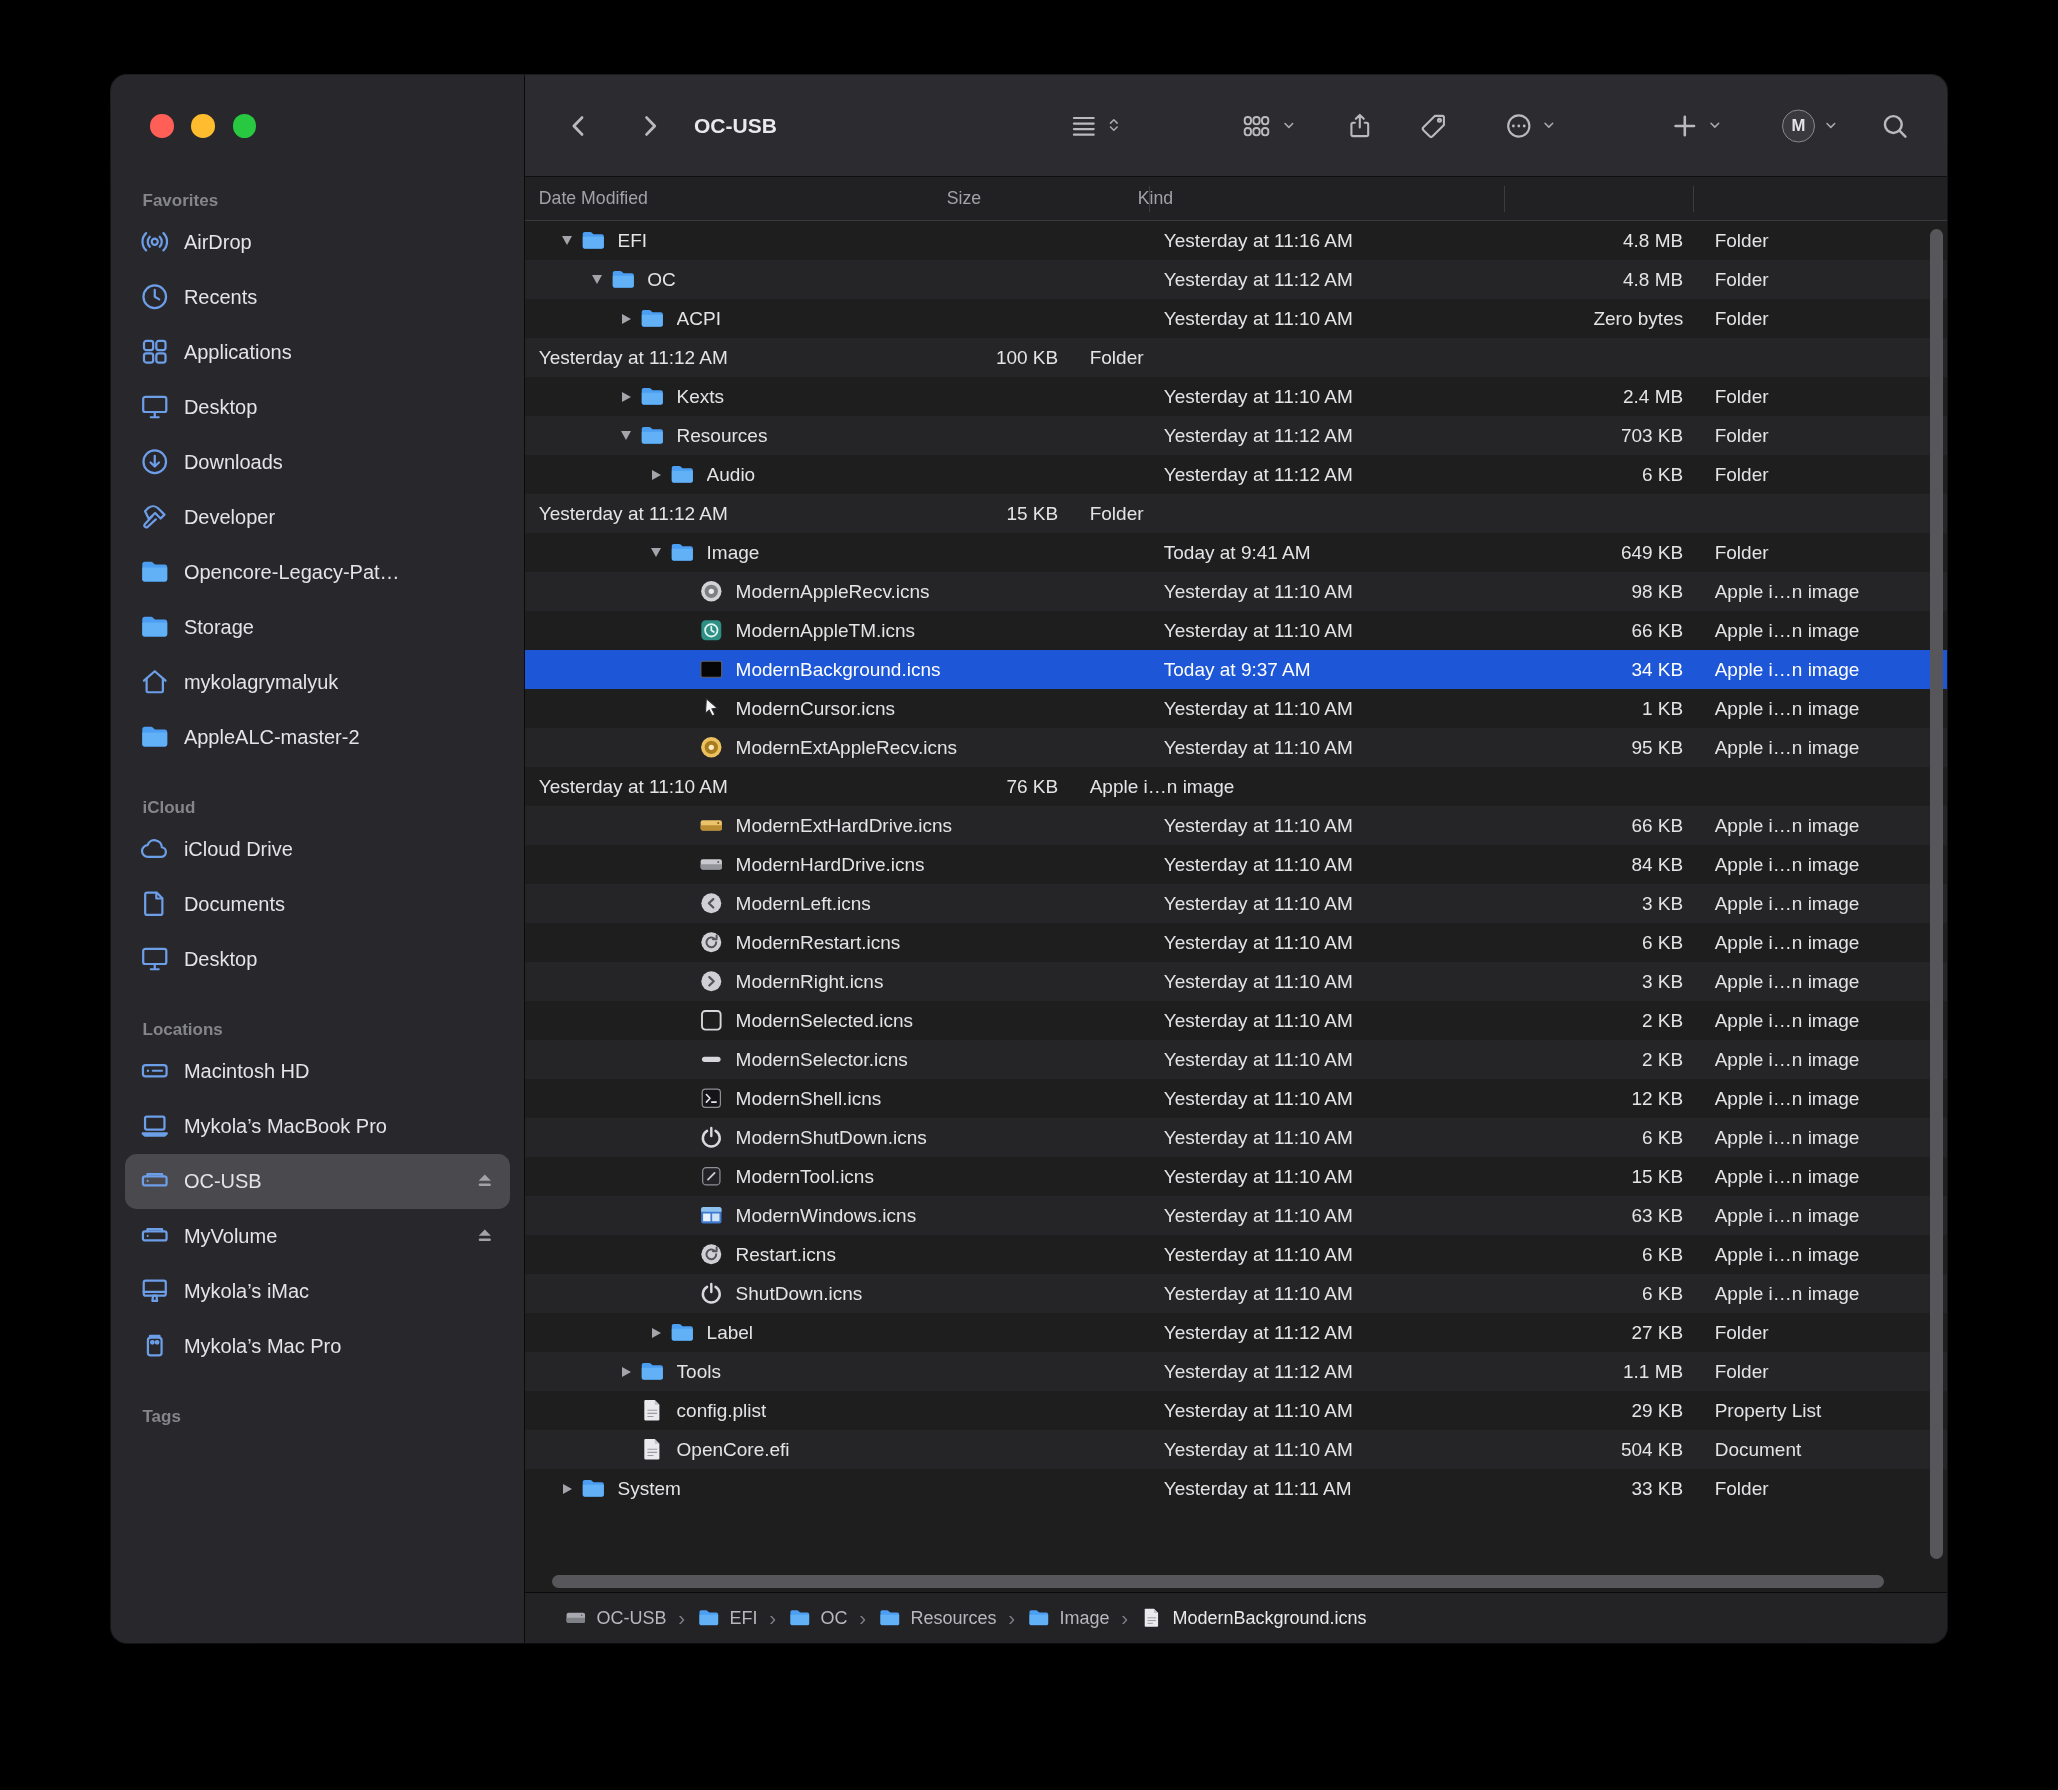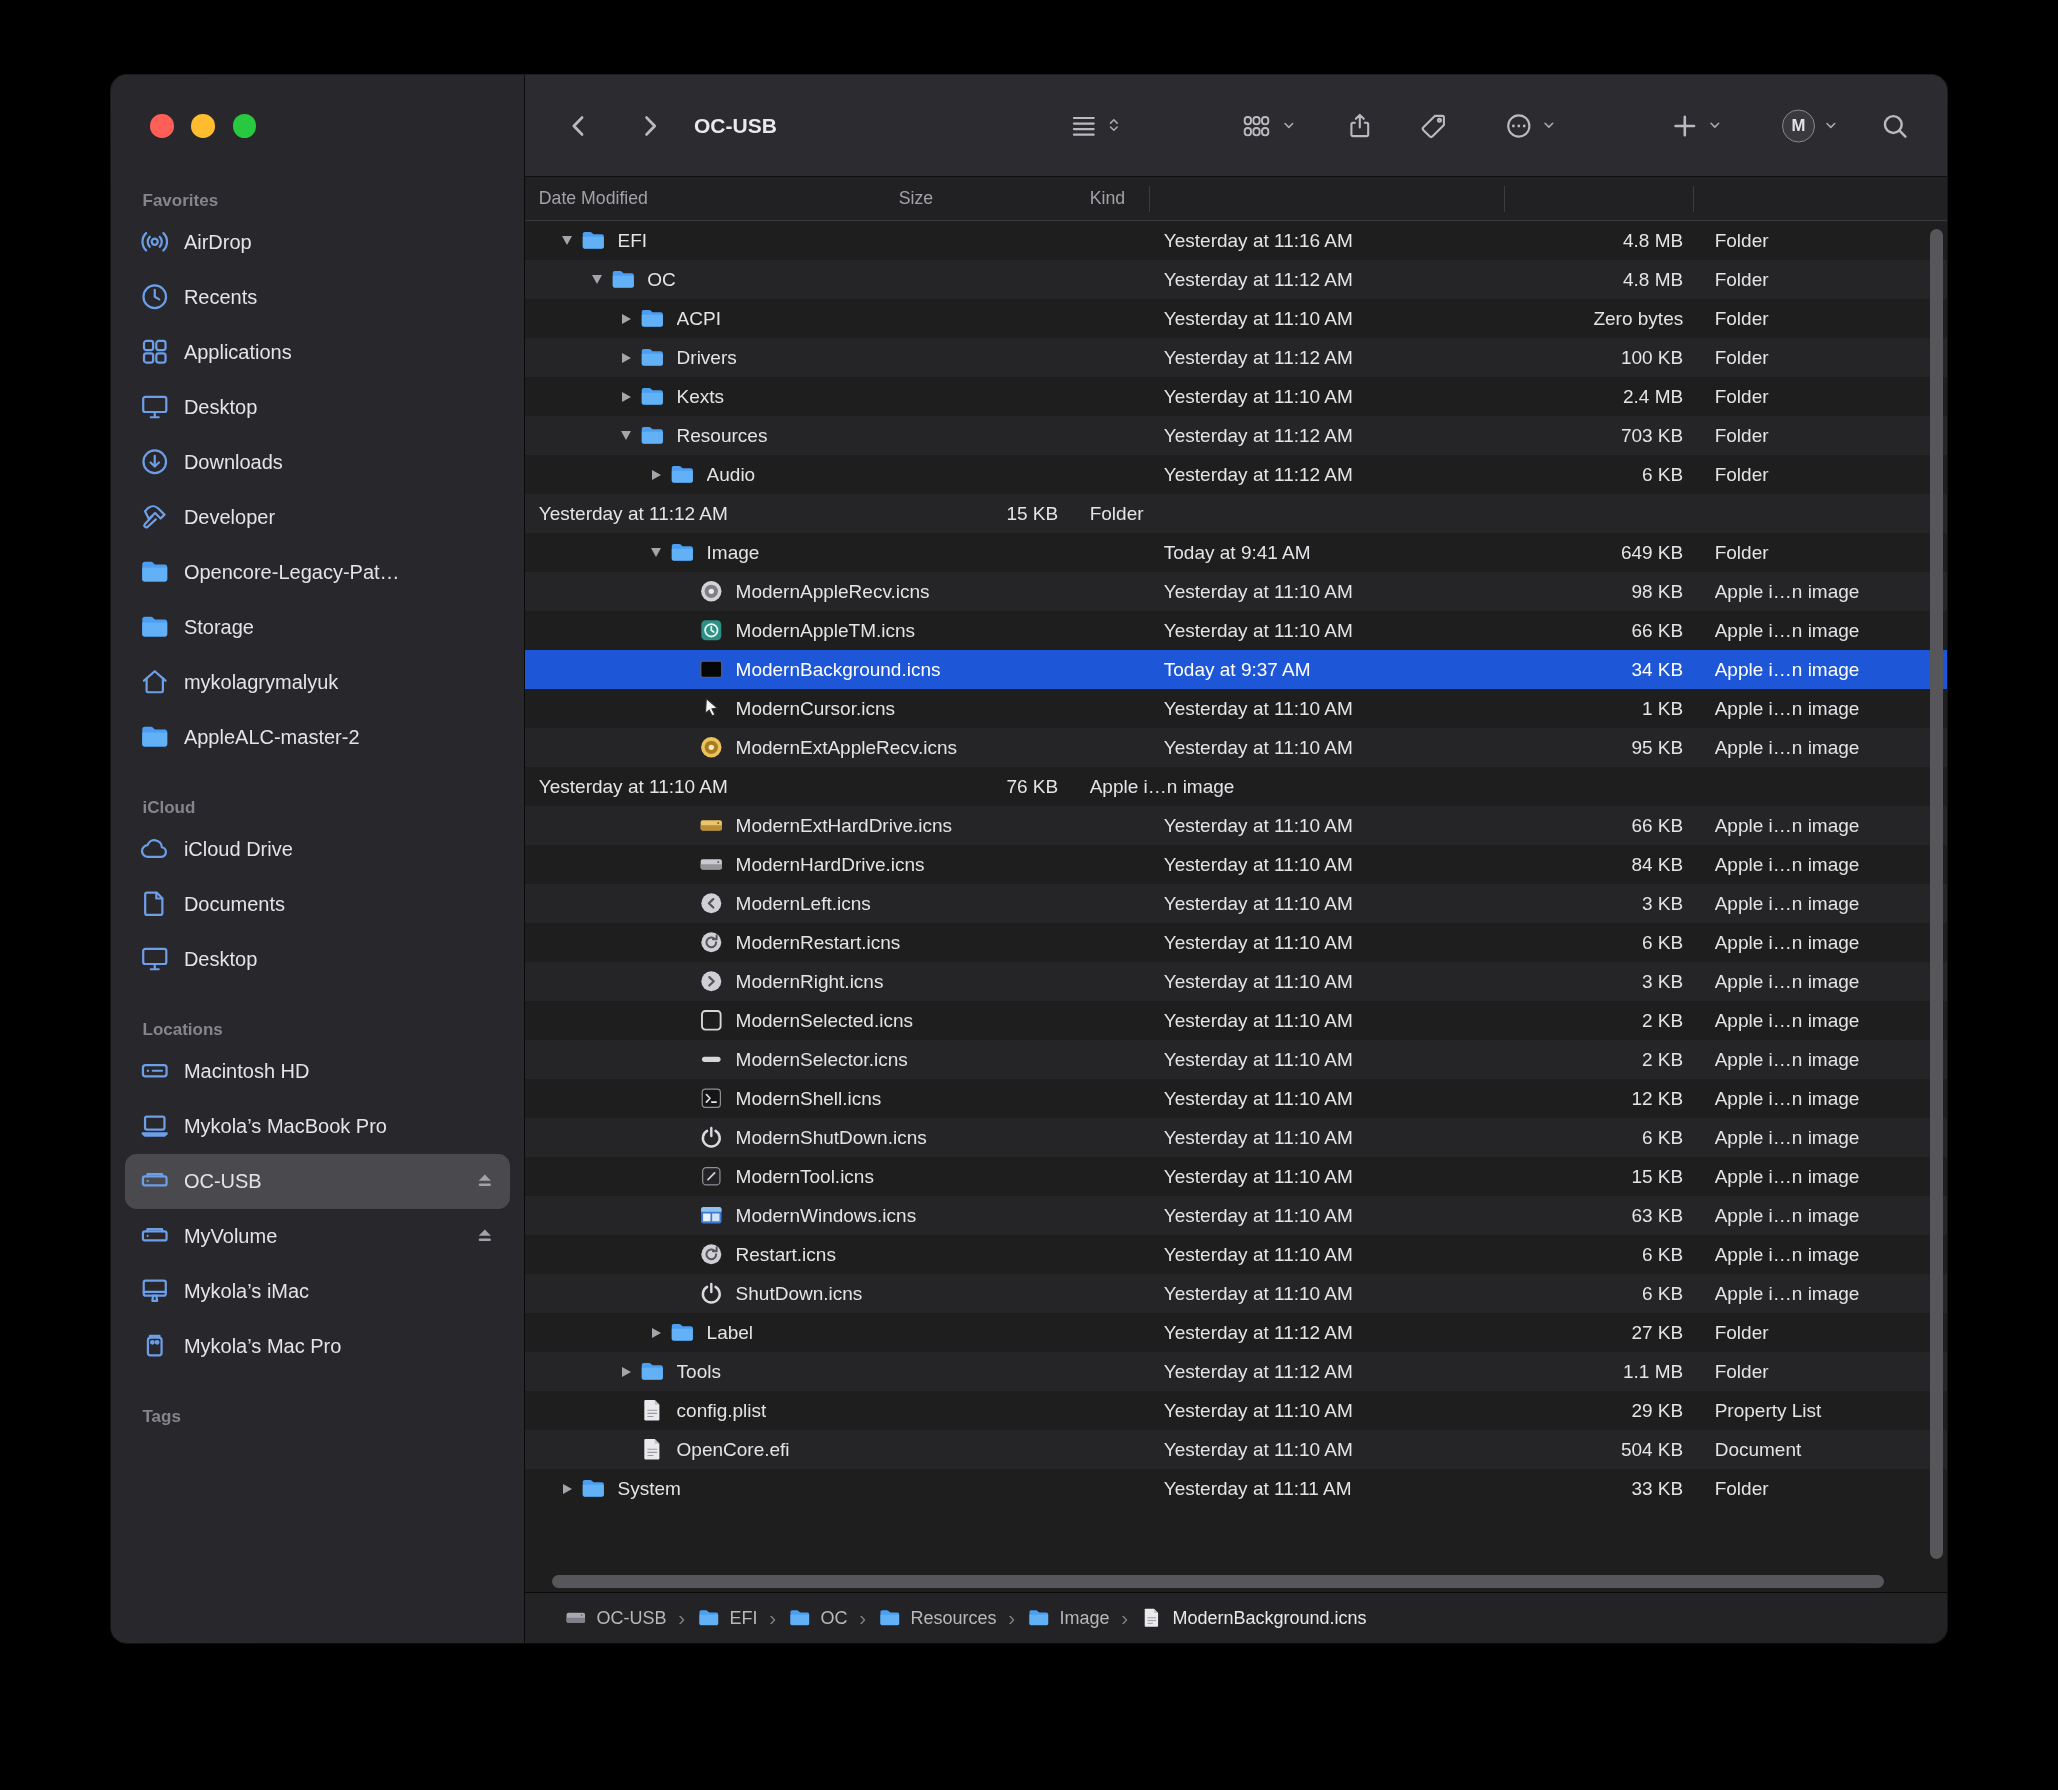--- a/index.html
+++ b/index.html
@@ -39,21 +39,21 @@
   .wtitle{position:absolute;left:169px;top:50%;transform:translateY(-50%);
     font-size:21px;font-weight:700;color:#e9e9eb;}
   .avatar{width:33px;height:33px;border-radius:50%;background:#3a393e;border:1.6px solid #88888e;
     display:flex;align-items:center;justify-content:center;font-size:16.7px;font-weight:700;color:#e4e4e8;}
 
   .list-header{flex:0 0 44px;height:44px;display:flex;align-items:center;position:relative;
     background:#212123;border-bottom:1px solid #3a3a3d;color:#a2a2a8;font-size:17.7px;}
   .col{display:flex;align-items:center;height:100%;}
   .col-name{width:625px;padding-left:94px;}
   .col-date{width:356px;padding-left:13.8px;}
-  .col-size{width:189px;padding-left:17.7px;}
+  .col-size{width:189px;padding-left:17.7px;margin-left:48px;}
   .col-kind{flex:1;padding-left:19.7px;}
   .sort{margin-left:auto;margin-right:25.6px;width:16.7px;height:16.7px;color:#9a9aa0;}
   .col-sep{position:absolute;top:8.9px;width:1px;height:26.6px;background:#3c3c3f;}
 
   .list-body{flex:1;position:relative;overflow:hidden;}
   .row{height:39px;display:flex;align-items:center;font-size:19px;color:#e4e4e7;}
   .row.alt{background:#252527;}
   .row.selected{background:var(--selection,#1d57d7);color:#fff;}
   .cell-name{width:625px;height:100%;display:flex;align-items:center;padding-left:29.6px;}
   .indent{flex:0 0 auto;height:1px;}
@@ -507,31 +507,20 @@
               </svg>
             </span>
       <span class="fname">ACPI</span>
     </div>
     <div class="cell-date">Yesterday at 11:10 AM</div>
     <div class="cell-size">Zero bytes</div>
     <div class="cell-kind">Folder</div>
   </div>
 
   <div class="row alt">
-    <div class="cell-name">
-      <span class="indent" style="width: 59px;"></span>
-      <span class="disclosure closed"></span>
-      <span class="ficon" data-icon="folder">
-              <svg viewBox="0 0 24 24">
-                <path d="M2.5 6.2c0-1 .8-1.8 1.8-1.8h4.9c.5 0 1 .2 1.3.5l1.2 1.1c.3.3.8.5 1.3.5h6.7c1 0 1.8.8 1.8 1.8v9.5c0 1-.8 1.8-1.8 1.8H4.3c-1 0-1.8-.8-1.8-1.8V6.2z" fill="#4b9ef1"></path>
-                <path d="M2.5 8.8h19v8.7c0 1-.8 1.8-1.8 1.8H4.3c-1 0-1.8-.8-1.8-1.8V8.8z" fill="#62b0f6"></path>
-              </svg>
-            </span>
-      <span class="fname">Drivers</span>
-    </div>
     <div class="cell-date">Yesterday at 11:12 AM</div>
     <div class="cell-size">100 KB</div>
     <div class="cell-kind">Folder</div>
   </div>
 
   <div class="row">
     <div class="cell-name">
       <span class="indent" style="width: 59px;"></span>
       <span class="disclosure closed"></span>
       <span class="ficon" data-icon="folder">

